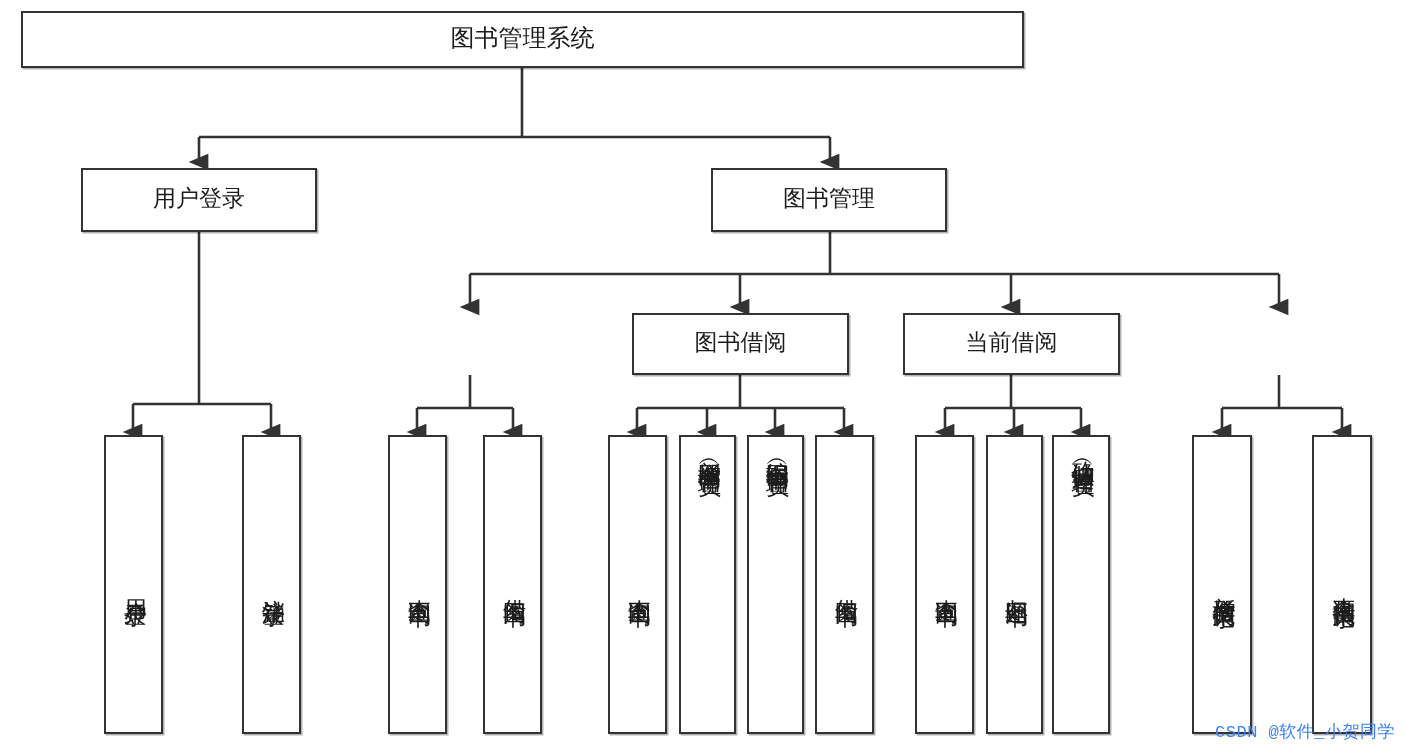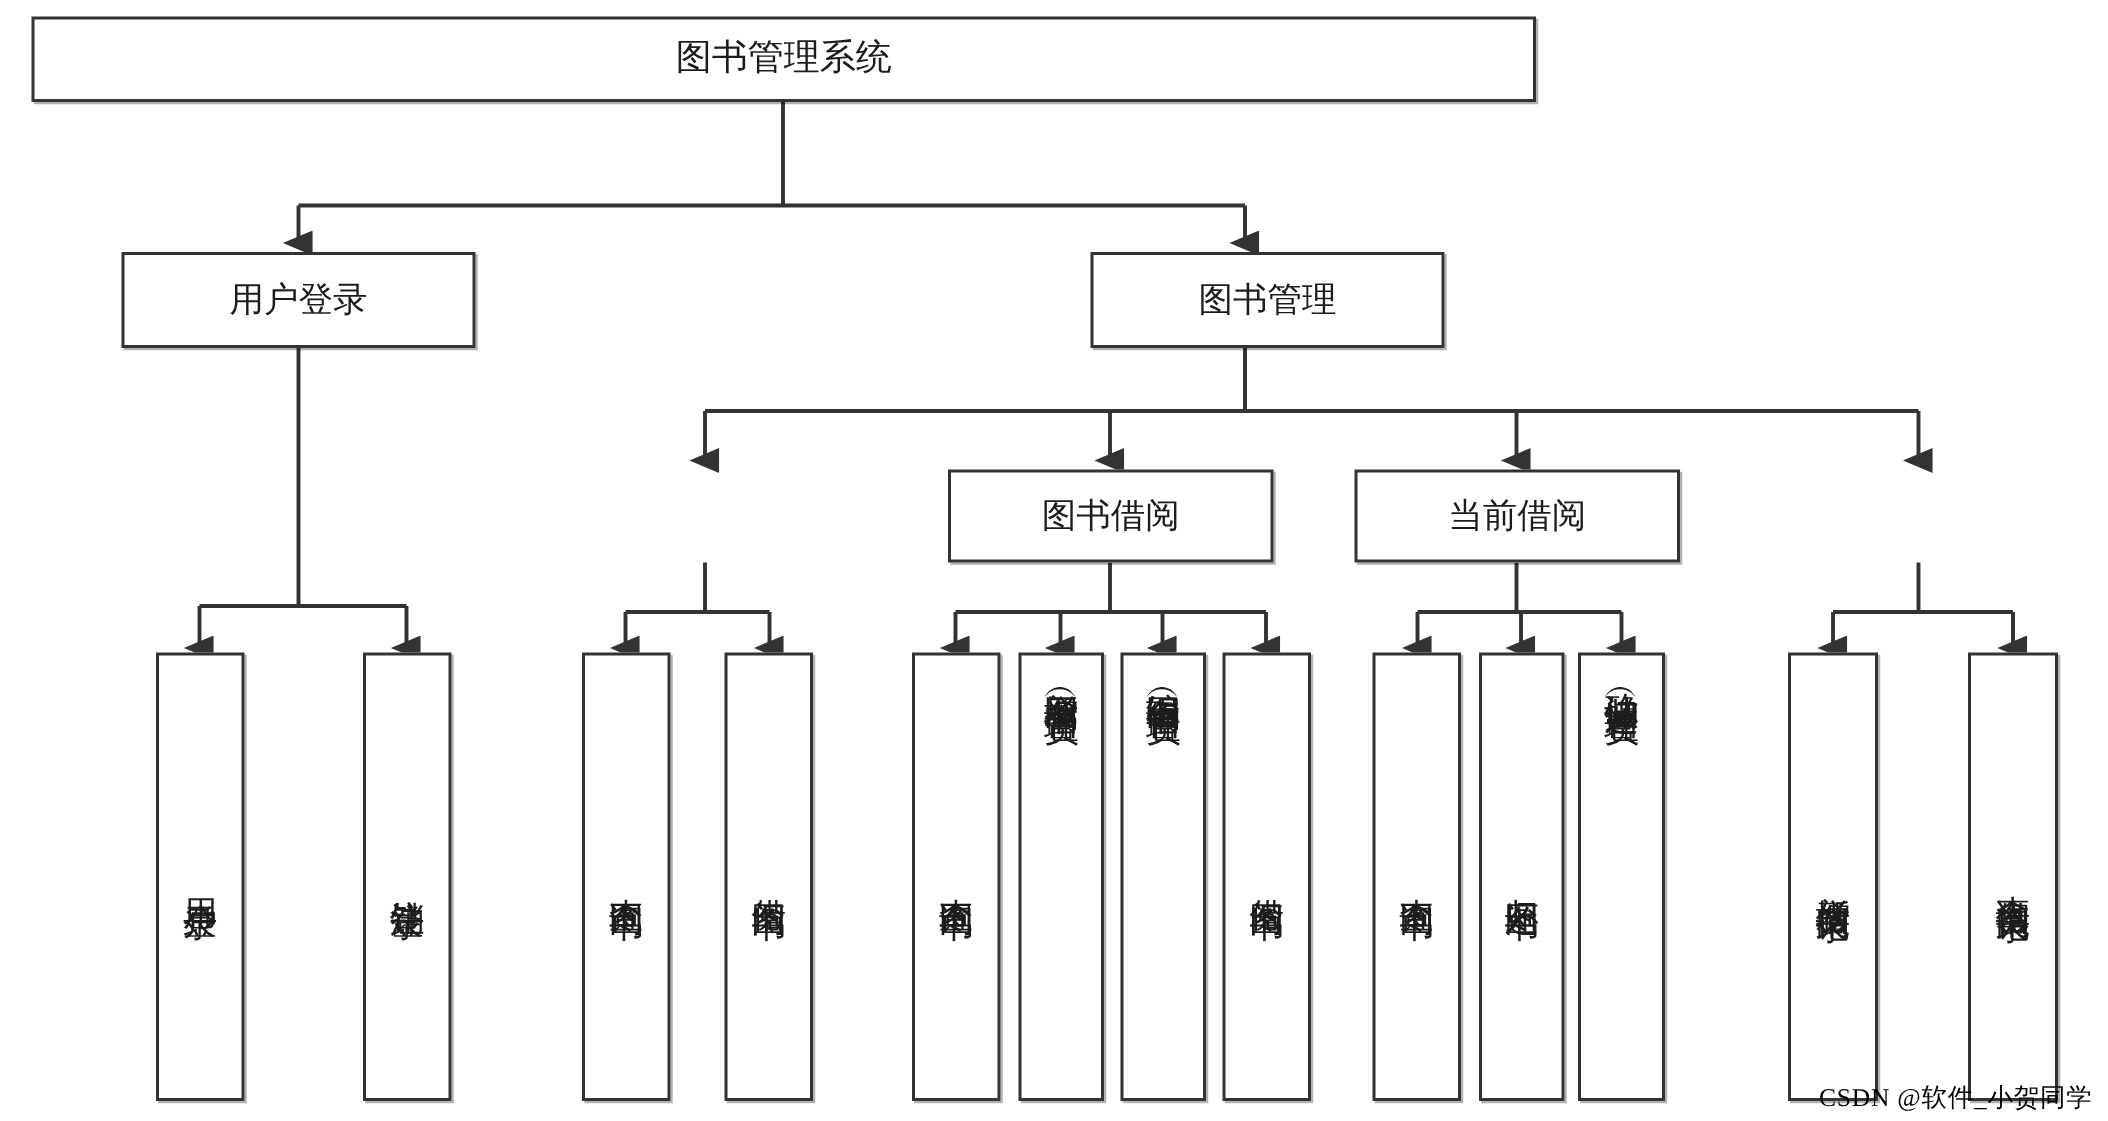--- a/index.html
+++ b/index.html
@@ -5,21 +5,21 @@
   html, body {
     margin: 0;
     padding: 0;
     background: #ffffff;
   }
   #stage {
     position: relative;
     width: 1405px;
     height: 747px;
     background: #ffffff;
-    font-family: Liberation Serif, serif;
+    font-family: Liberation Mono, monospace;
     overflow: hidden;
   }
   #edges {
     position: absolute;
     left: 0;
     top: 0;
     width: 1405px;
     height: 747px;
     pointer-events: none;
   }
@@ -61,21 +61,21 @@
   }
   .node.vertical.centered {
     align-items: center;
     padding-top: 0;
   }
   #watermark {
     position: absolute;
     right: 10px;
     bottom: 4px;
     font-size: 17px;
-    color: #000000;
+    color: #3b82f6;
     letter-spacing: 0.5px;
     white-space: nowrap;
     user-select: none;
   }
 </style>
 </head>
 <body>
 
 <div id="stage">
 
@@ -129,21 +129,21 @@
     </g>
   </svg>
 
   <div class="node root horizontal" style="left:21px; top:11px; width:1003px; height:57px;">
     <span class="label">图书管理系统</span>
   </div>
 
   <div class="node horizontal" style="left:81px; top:168px; width:236px; height:64px;">
     <span class="label">用户登录</span>
   </div>
-  <div class="node horizontal" style="left:711px; top:168px; width:236px; height:64px;margin-left:16px;">
+  <div class="node horizontal" style="left:711px; top:168px; width:236px; height:64px;">
     <span class="label">图书管理</span>
   </div>
 
   <div class="node horizontal" style="left:903px; top:313px; width:217px; height:62px;">
     <span class="label">当前借阅</span>
   </div>
   <div class="node horizontal" style="left:632px; top:313px; width:217px; height:62px;">
     <span class="label">图书借阅</span>
   </div>
 

